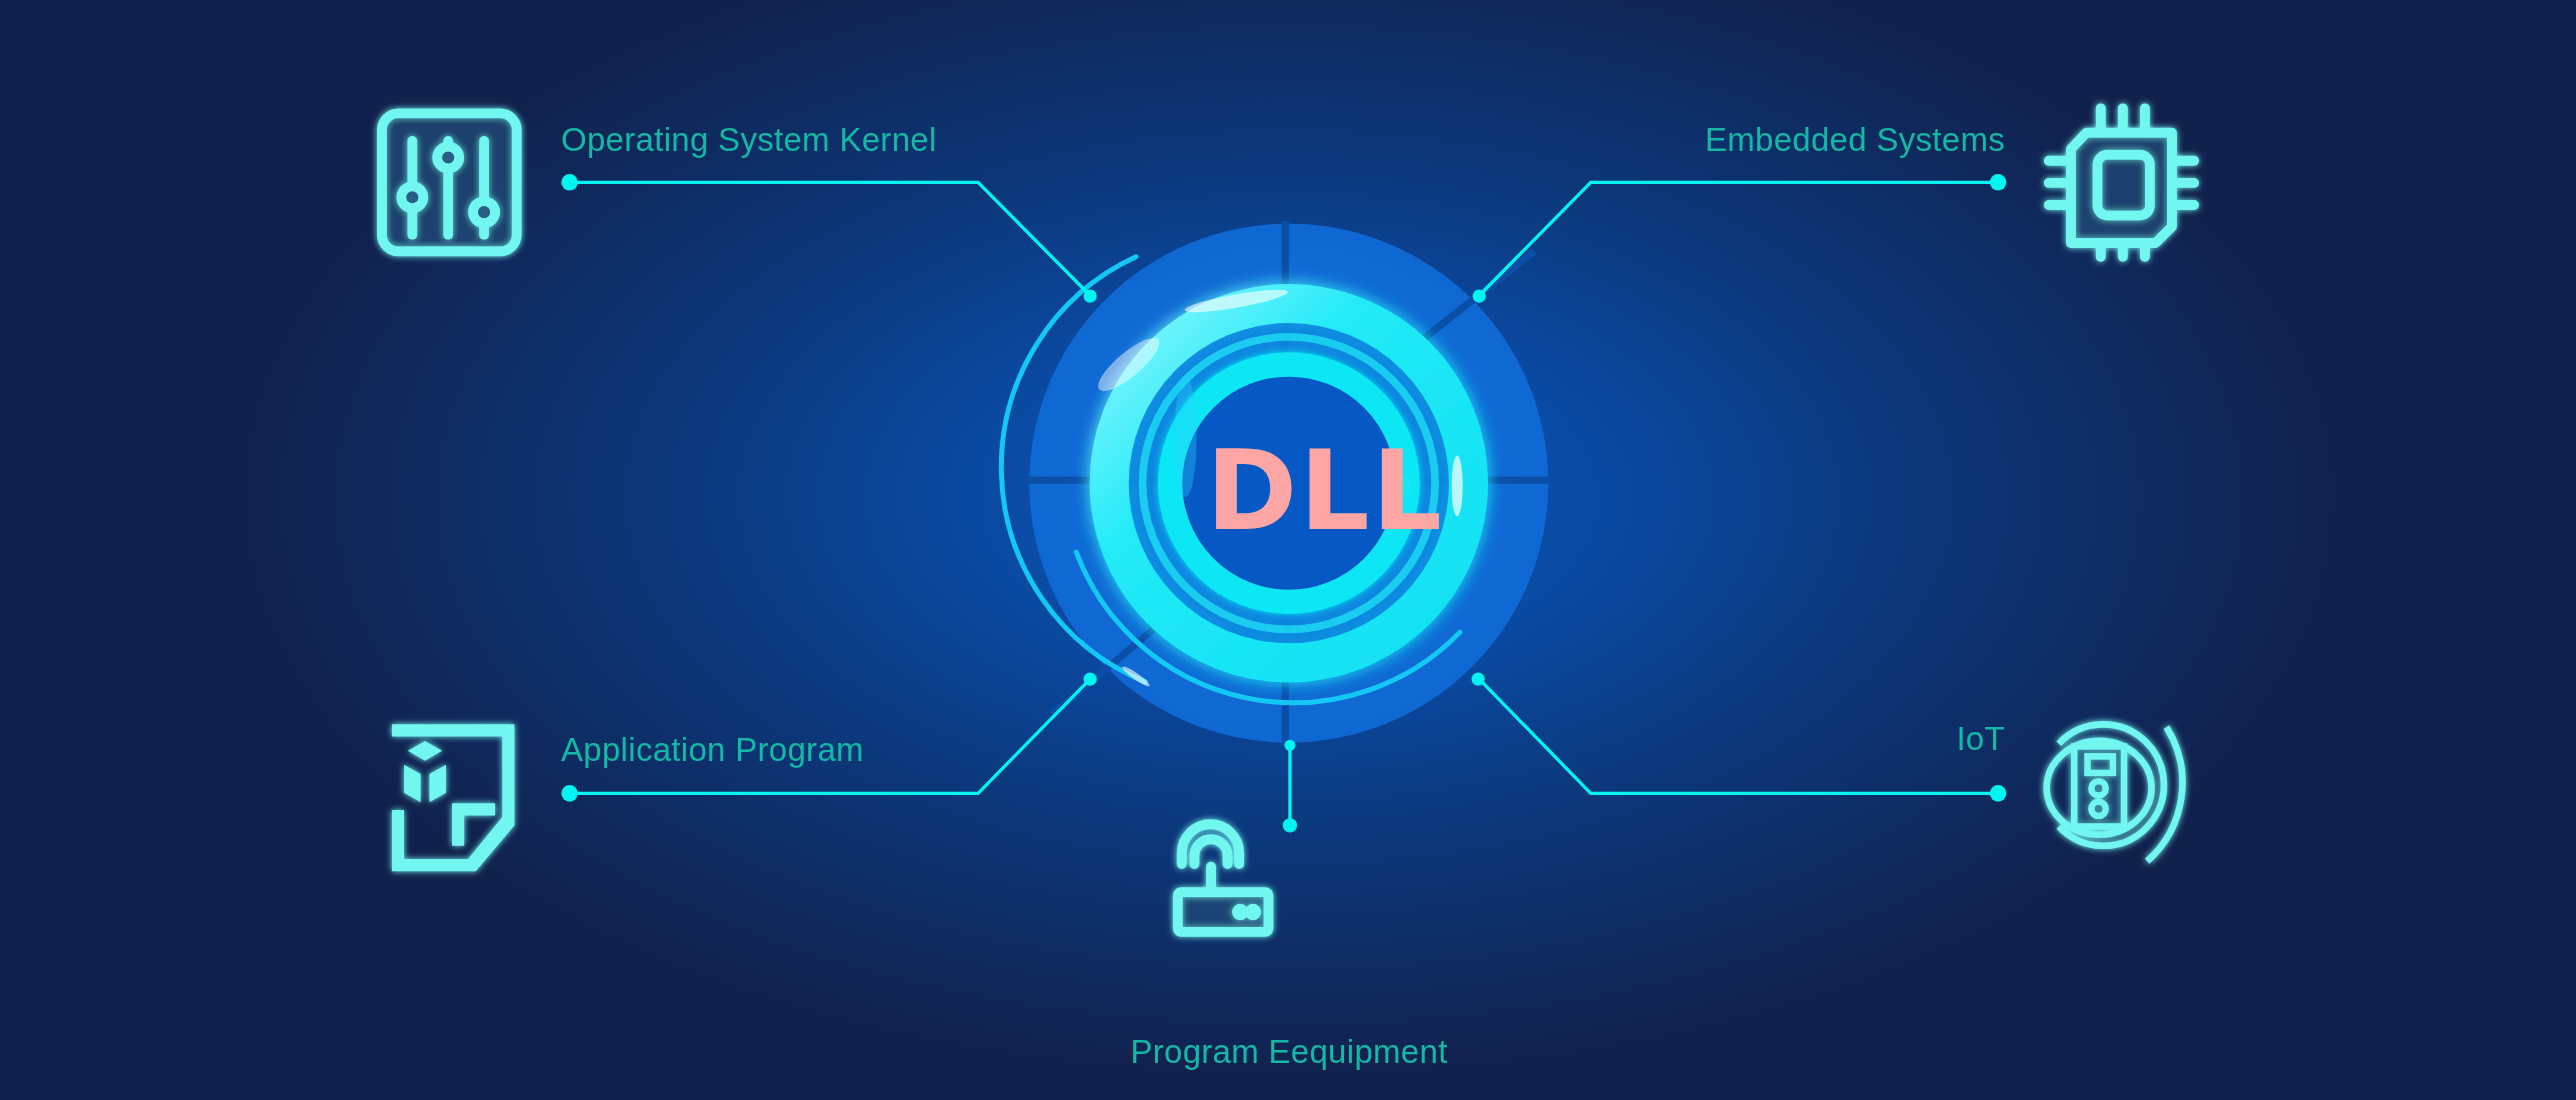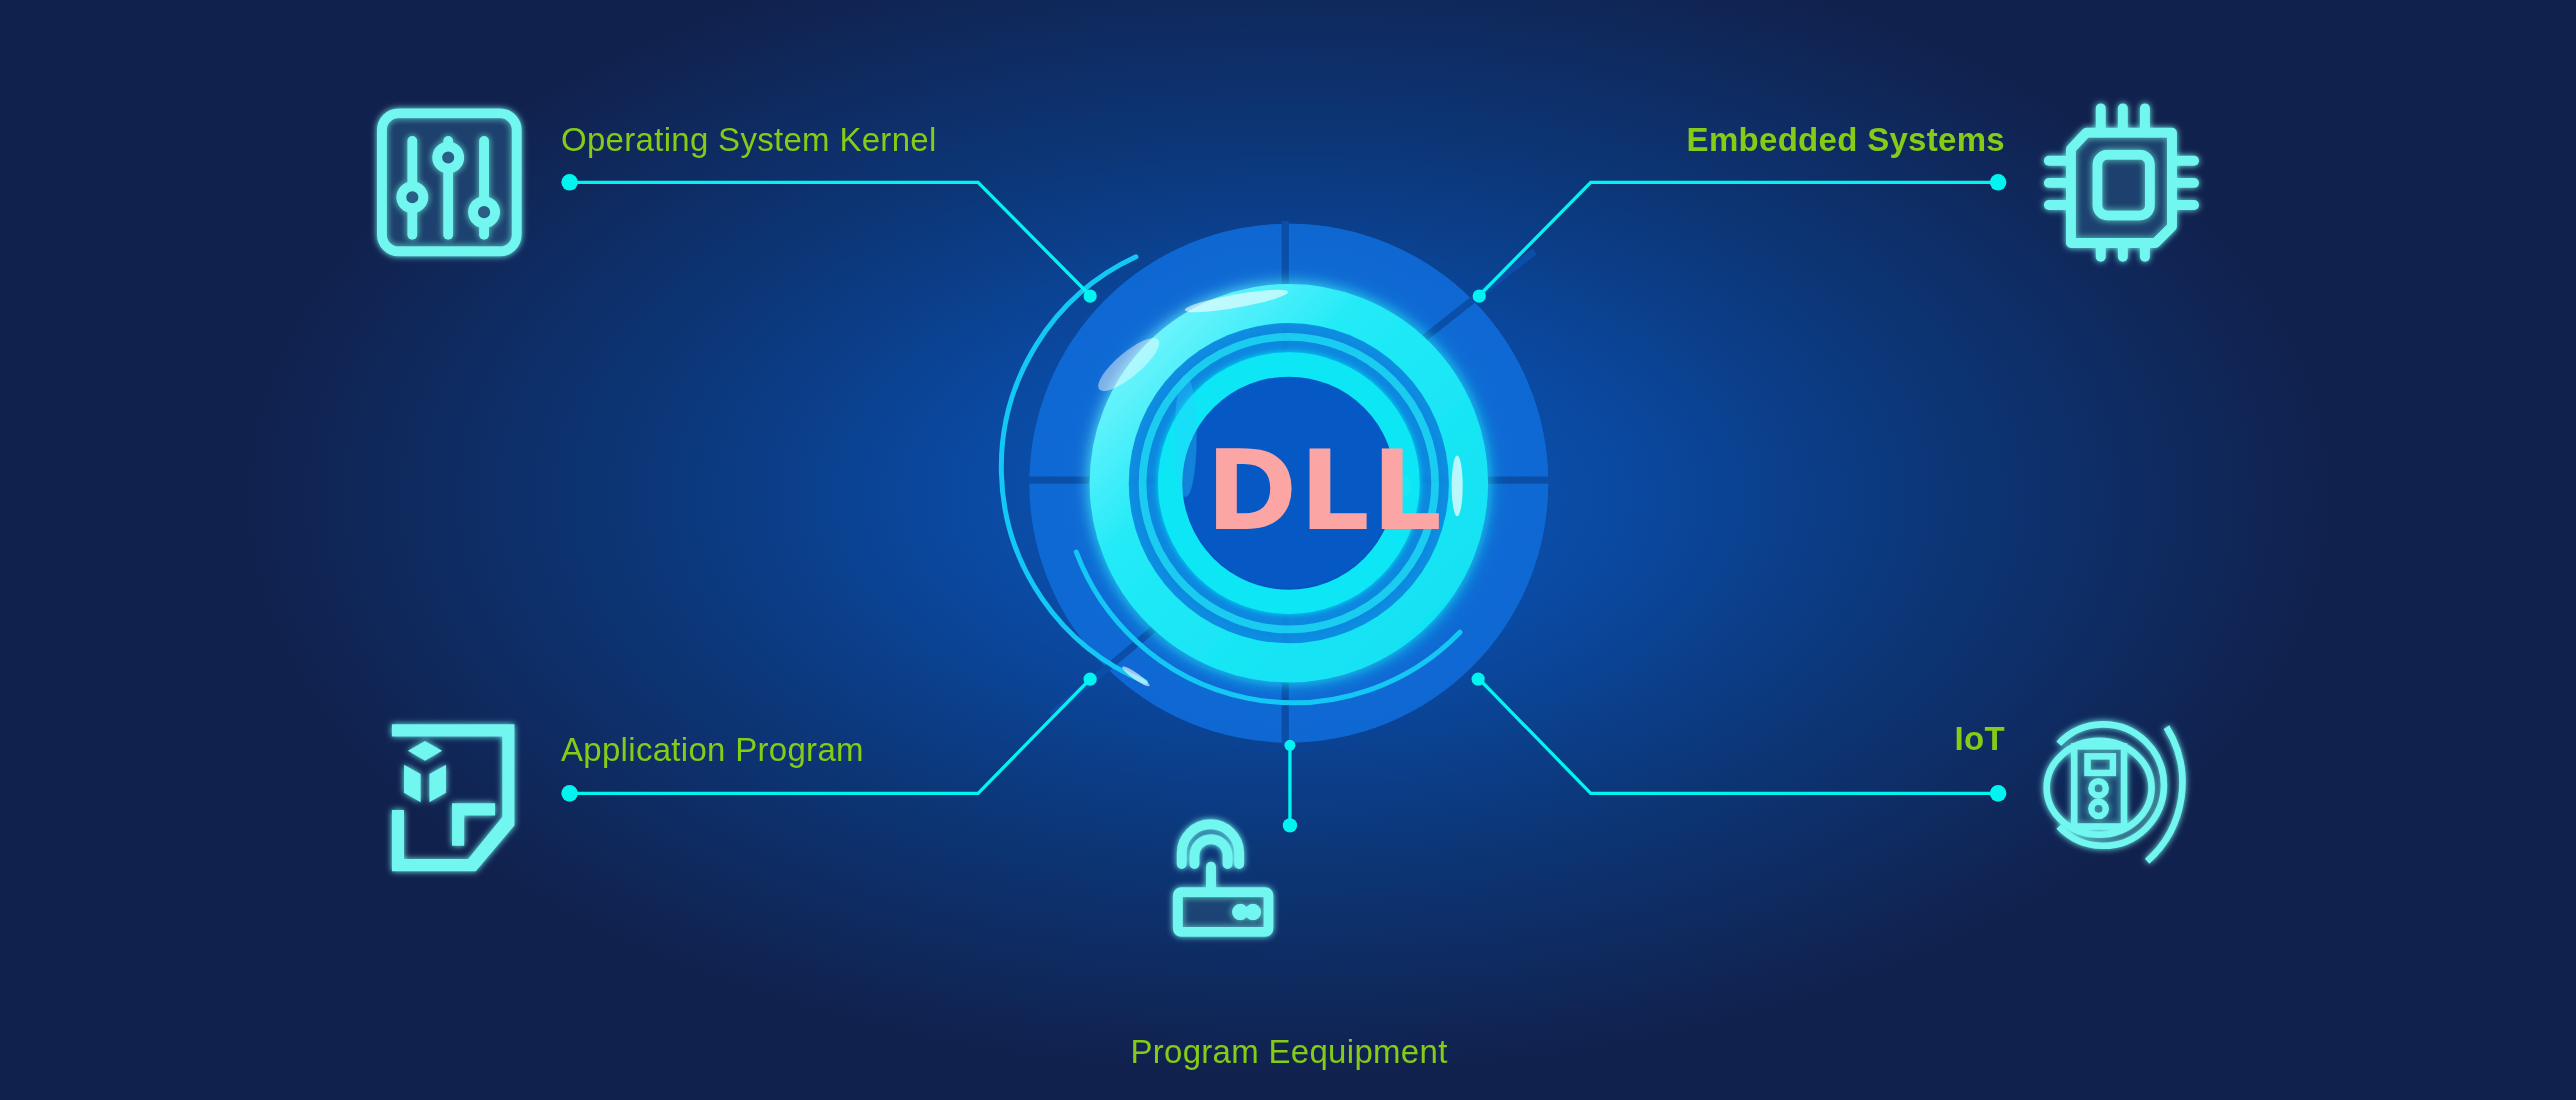--- a/index.html
+++ b/index.html
@@ -8,24 +8,24 @@
     background:#11204b;
     font-family:"Liberation Sans", sans-serif;
   }
   .bg {
     position:absolute; inset:0;
     background:
       radial-gradient(ellipse 1049px 580px at 1289px 497px, #0a56b8 0%, #0a4aa3 30%, #0c3677 62%, #11214d 100%);
   }
   svg.layer { position:absolute; left:0; top:0; }
   .label {
-    position:absolute; color:#84cc16; font-size:33px; line-height:1;
+    position:absolute; color:#14b8a6; font-size:33px; line-height:1;
     white-space:nowrap; letter-spacing:0.3px;
   }
-  .label.right { text-align:center;font-weight:bold; }
+  .label.right { text-align:center; }
   .label.center { text-align:center; transform:translateX(-50%); }
   .dll-text {
     position:absolute; left:1206px; top:436px; width:188px; text-align:left;
     font-family:"DejaVu Sans", sans-serif; font-weight:bold;
     font-size:110px; line-height:1; color:#fca5a5; letter-spacing:2.2px;
   }
 </style>
 </head>
 <body>
 

